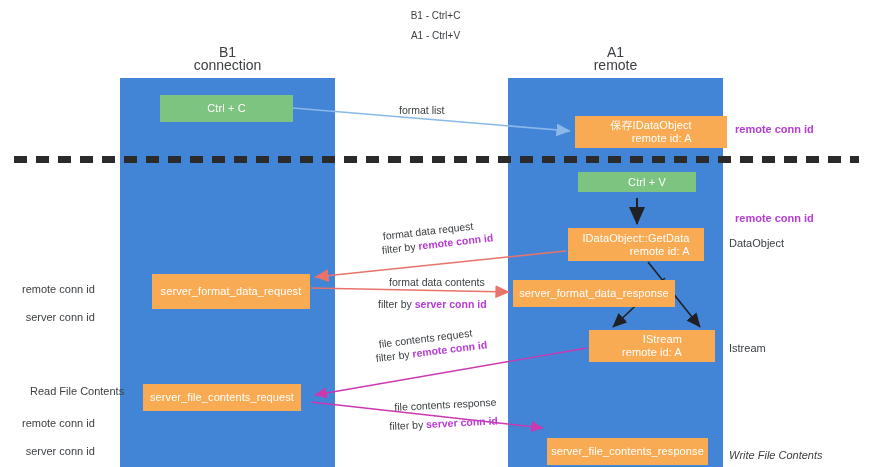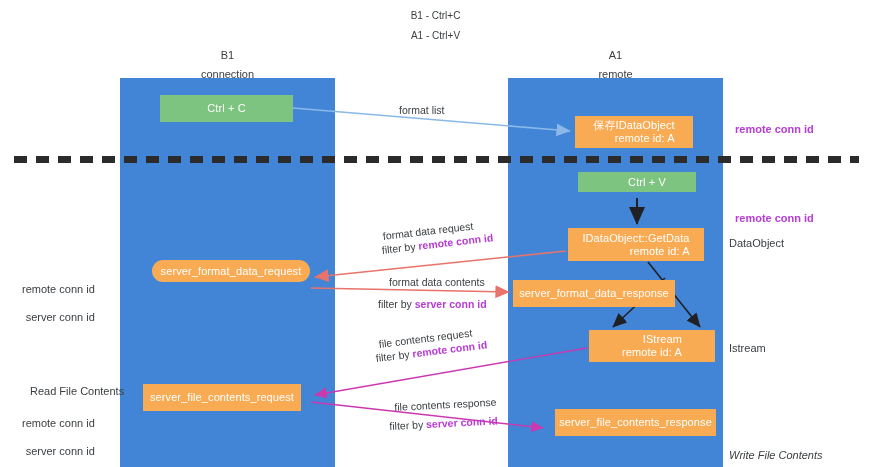--- a/index.html
+++ b/index.html
@@ -18,45 +18,45 @@
   #lane-b1{left:120px;top:78px;width:215px;height:389px;}
   #lane-a1{left:508px;top:78px;width:215px;height:389px;}
 
   
   .title{
     position:absolute;left:0;top:6px;width:871px;
     text-align:center;font-size:10px;line-height:20px;color:#3c4043;
     white-space:pre-line;
   }
   .lane-head{
-    position:absolute;text-align:center;font-size:11px;line-height:19px;
+    position:absolute;text-align:center;font-size:14px;line-height:13px;
     color:#3c4043;white-space:pre-line;
   }
   #head-b1{left:120px;top:46px;width:215px;}
   #head-a1{left:508px;top:46px;width:215px;}
 
   
   .node{
     position:absolute;box-sizing:border-box;
     display:flex;align-items:center;justify-content:center;
     text-align:right;color:#ffffff;font-size:11px;line-height:13px;
     white-space:pre-line;letter-spacing:.1px;
   }
   .green{background:#7cc47f;}
   .orange{background:#f9ab54;}
 
   #n-ctrlc{left:160px;top:95px;width:133px;height:27px;}
-  #n-idataobject{left:575px;top:116px;width:118px;height:32px;}
+  #n-idataobject{left:575px;top:116px;width:152px;height:32px;}
   #n-ctrlv{left:578px;top:172px;width:118px;height:20px;padding-left:20px;}
   #n-getdata{left:568px;top:228px;width:136px;height:33px;}
-  #n-sfdreq{left:152px;top:260px;width:158px;height:22px;border-radius:13px;}
+  #n-sfdreq{left:152px;top:274px;width:158px;height:35px;}
   #n-sfdresp{left:513px;top:280px;width:162px;height:27px;}
   #n-istream{left:589px;top:330px;width:126px;height:32px;}
   #n-sfcreq{left:143px;top:384px;width:158px;height:27px;}
-  #n-sfcresp{left:547px;top:409px;width:161px;height:27px;margin-left:8px;}
+  #n-sfcresp{left:547px;top:438px;width:161px;height:27px;}
 
   
   .anno{
     position:absolute;font-size:11px;line-height:14px;white-space:pre-line;
   }
   .anno.dark{color:#3c4043;}
   .anno.magenta{color:#b83bd6;font-weight:bold;}
   .anno.right{text-align:right;}
 
   #a-rci-1{left:735px;top:122px;}

